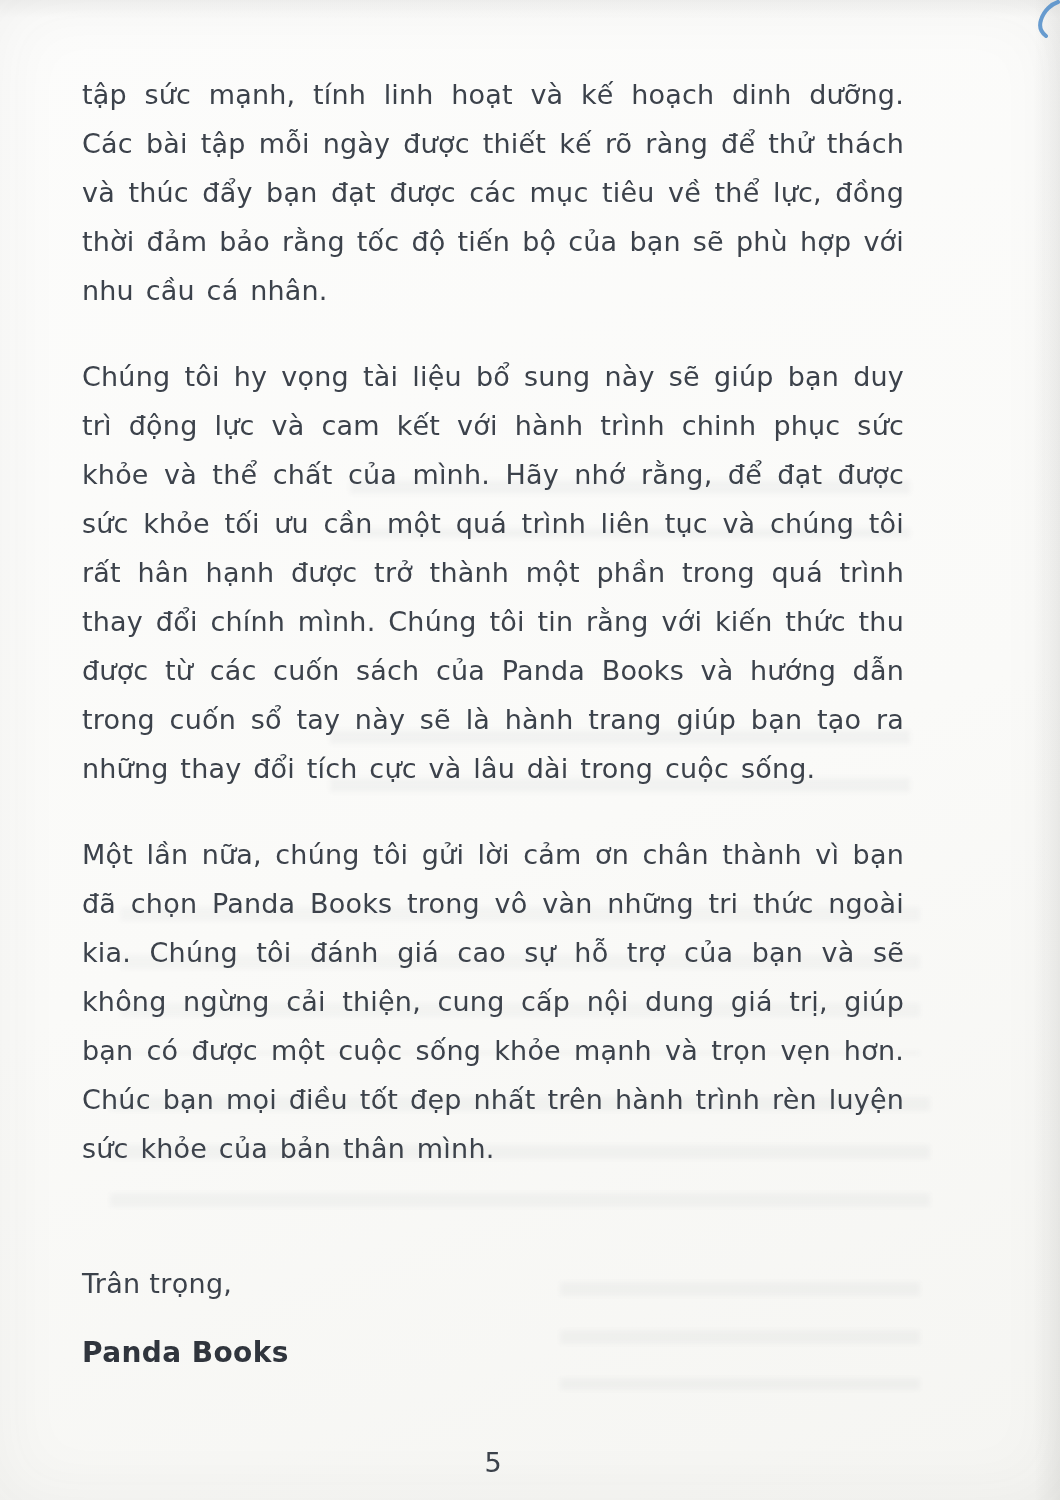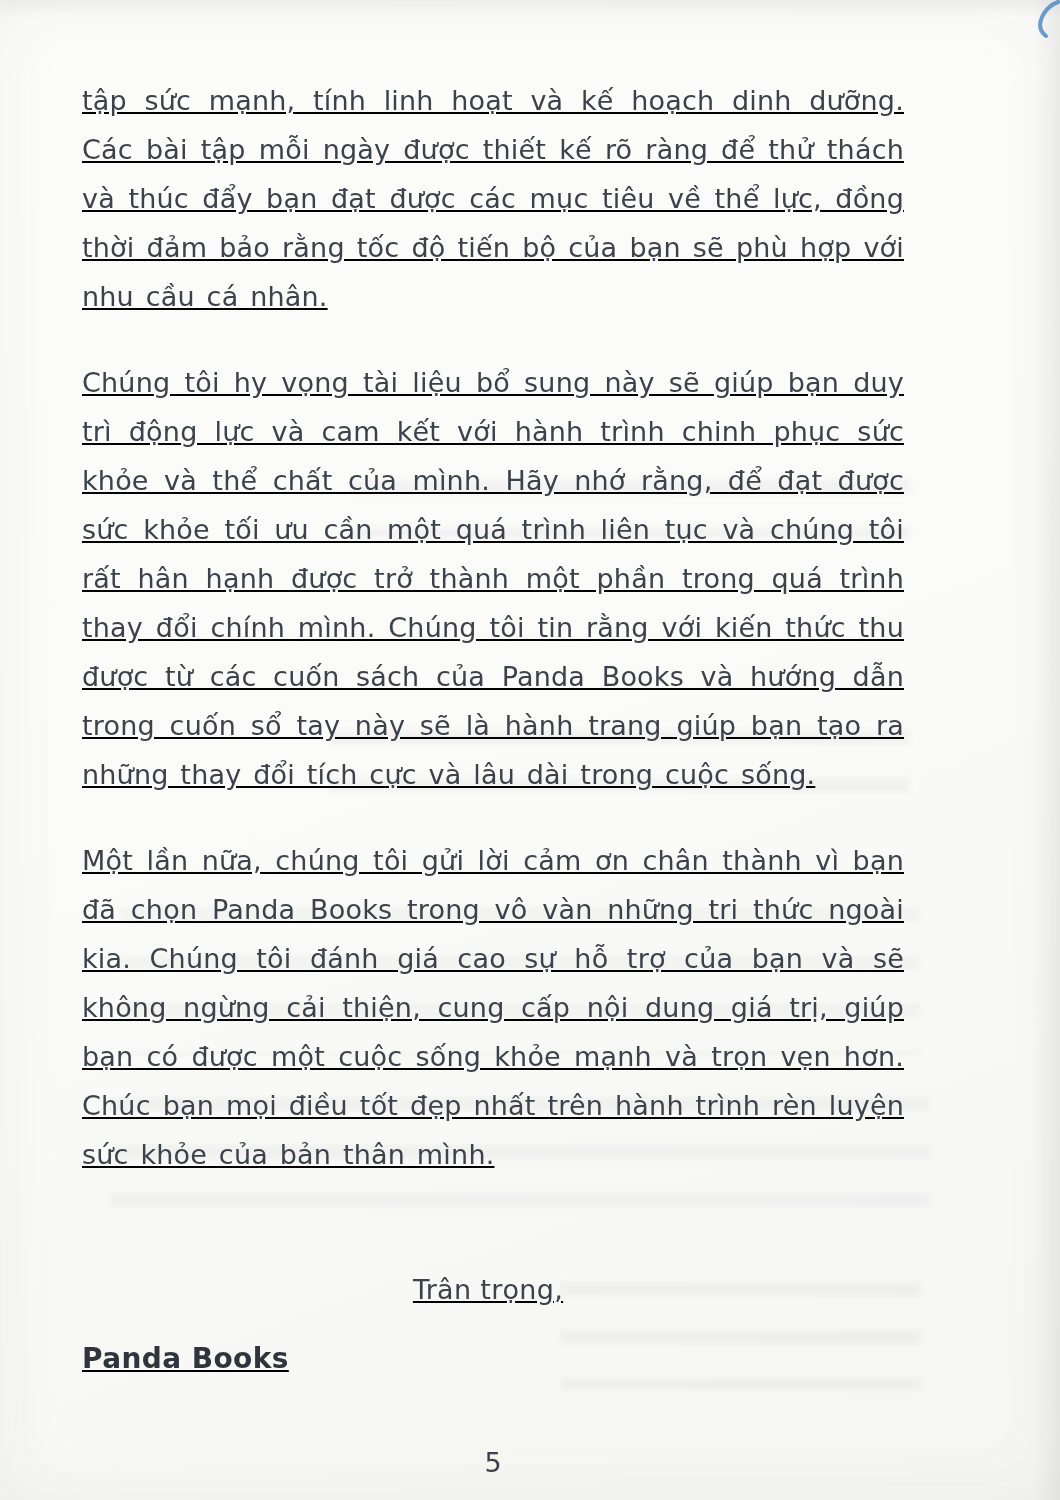--- a/index.html
+++ b/index.html
@@ -28,39 +28,38 @@
     position: absolute;
     top: 0; left: 0;
     width: 100%; height: 18px;
     background: linear-gradient(to bottom, rgba(120,120,118,0.08), rgba(120,120,118,0));
     pointer-events: none;
   }
 
   .content {
     position: absolute;
     left: 82px;
-    top: 76px;
+    top: 70px;
     width: 822px;
-    text-decoration: underline;
   }
   .para {
     margin: 0 0 37px 0;
     font-size: 27px;
     line-height: 49px;
     color: #3c424b;
     text-align: justify;
     word-spacing: 3px;
     letter-spacing: 0.2px;
   }
   .closing {
     margin: 86px 10px 0 0;
     font-size: 27px;
     line-height: 49px;
     color: #3c424b;
-    text-align: center;
+    text-align: left;
     letter-spacing: 0.3px;
   }
   .signature {
     margin: 20px 2px 0 0;
     font-size: 28px;
     line-height: 49px;
     color: #30353d;
     font-weight: bold;
     text-align: left;
     letter-spacing: 0.4px;

